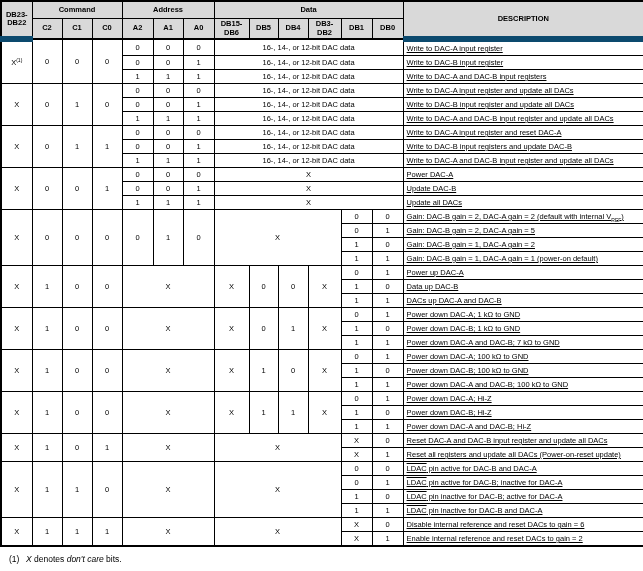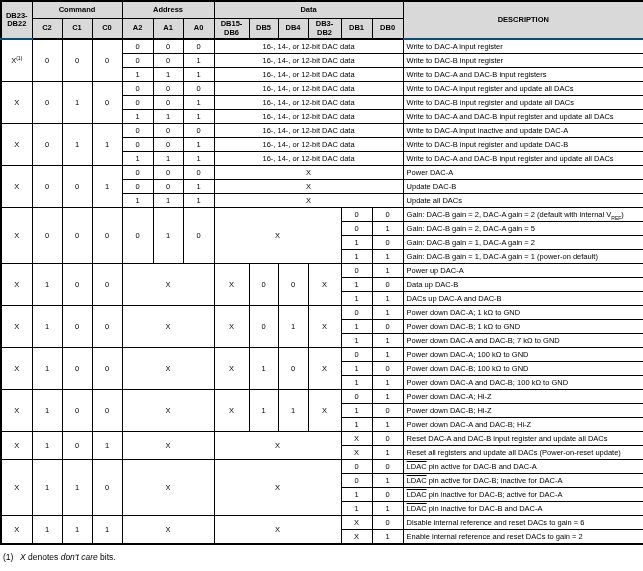--- a/index.html
+++ b/index.html
@@ -3,29 +3,29 @@
 <meta charset="utf-8">
 <style>
   html,body{margin:0;padding:0;background:#ffffff;}
   body{width:643px;height:571px;font-family:"Liberation Sans",sans-serif;color:#000;}
   table{border-collapse:collapse;table-layout:fixed;width:643px;border:2px solid #000;}
   th,td{border:1px solid #000;text-align:center;vertical-align:middle;padding:0 1px;
         font-size:7.5px;line-height:9px;overflow:hidden;}
   th{background:#d9d9d9;font-weight:bold;font-size:7.5px;line-height:8.5px;padding:1px;}
   tr.hdr-group th{height:14px;}
   tr.hdr-sub th{height:17px;border-bottom:2px solid #000;}
-  th.rowspan2{border-bottom:2px solid #0c4a6e;}
+  th.rowspan2{border-bottom:6px solid #0c4a6e;}
   tbody td{height:13px;}
-  td.desc{text-align:left;padding-left:3px;padding-right:17px;}
+  td.desc{text-align:left;padding-left:3px;padding-right:17px;text-decoration:underline;}
   tr.group-start td{border-top:1.5px solid #000;}
   sup{font-size:5px;vertical-align:super;line-height:0;}
   sub{font-size:5px;vertical-align:sub;line-height:0;}
   .ovl{text-decoration:overline;}
   .ital{font-style:italic;}
-  #footnote{margin-top:7px;margin-left:3px;font-size:8.5px;line-height:10px;}
+  #footnote{margin-top:7px;margin-left:9px;font-size:8.5px;line-height:10px;}
   #footnote .marker{display:inline-block;width:17px;}
 </style>
 </head>
 <body>
 
 <table>
   <colgroup>
     <col style="width:31px">
       <col style="width:30px">
       <col style="width:30px">
@@ -117,28 +117,28 @@
       </tr>
       <tr class="group-start">
         <td rowspan="3">X</td>
         <td rowspan="3">0</td>
         <td rowspan="3">1</td>
         <td rowspan="3">1</td>
         <td>0</td>
         <td>0</td>
         <td>0</td>
         <td colspan="6">16-, 14-, or 12-bit DAC data</td>
-        <td class="desc">Write to DAC-A input inactive and update DAC-A</td>
-      </tr>
-      <tr>
-        <td>0</td>
-        <td>0</td>
-        <td>1</td>
-        <td colspan="6">16-, 14-, or 12-bit DAC data</td>
-        <td class="desc">Write to DAC-B input register and update DAC-B</td>
+        <td class="desc">Write to DAC-A input register and reset DAC-A</td>
+      </tr>
+      <tr>
+        <td>0</td>
+        <td>0</td>
+        <td>1</td>
+        <td colspan="6">16-, 14-, or 12-bit DAC data</td>
+        <td class="desc">Write to DAC-B input registers and update DAC-B</td>
       </tr>
       <tr>
         <td>1</td>
         <td>1</td>
         <td>1</td>
         <td colspan="6">16-, 14-, or 12-bit DAC data</td>
         <td class="desc">Write to DAC-A and DAC-B input register and update all DACs</td>
       </tr>
       <tr class="group-start">
         <td rowspan="3">X</td>

